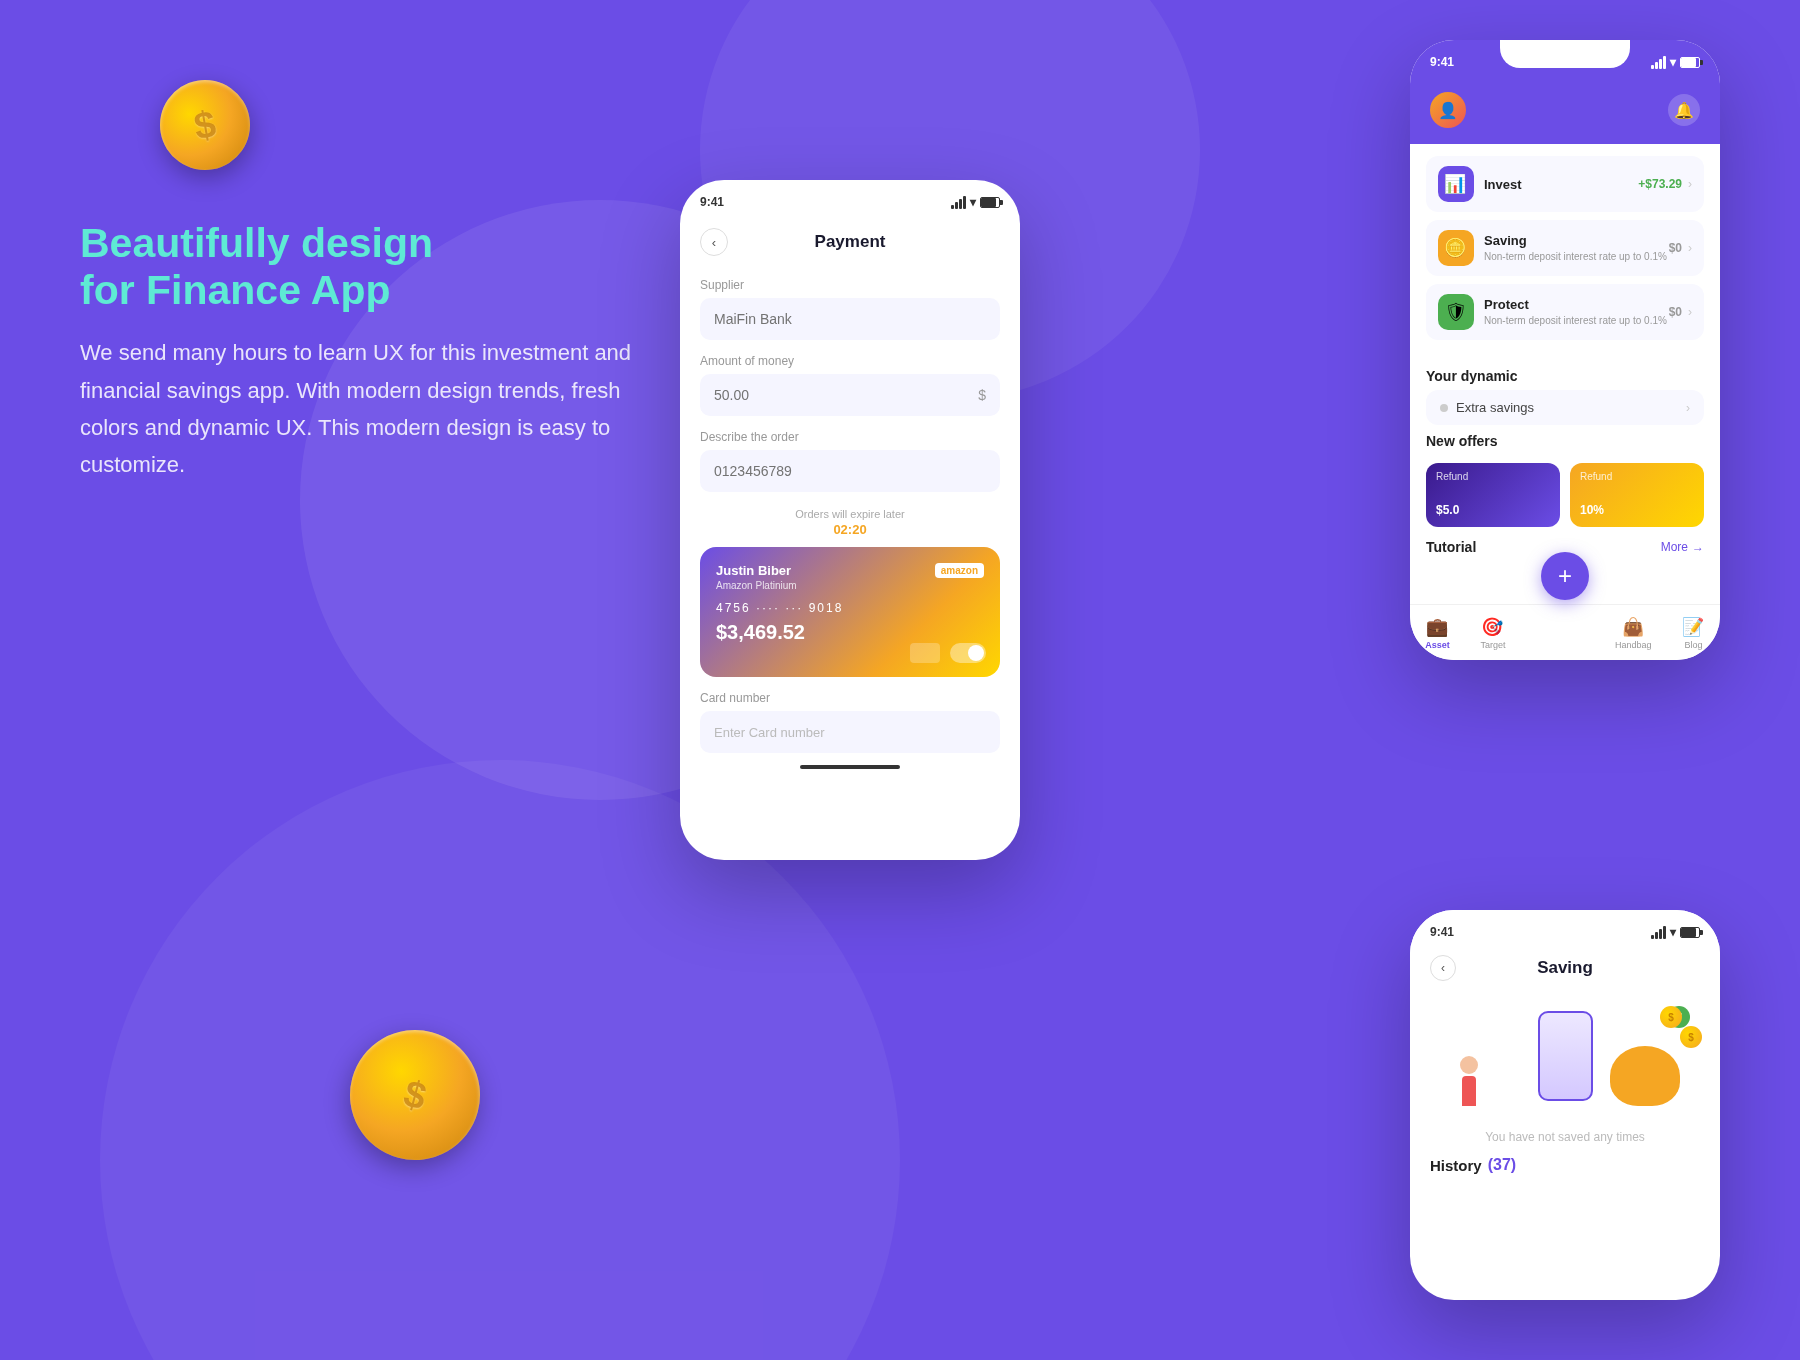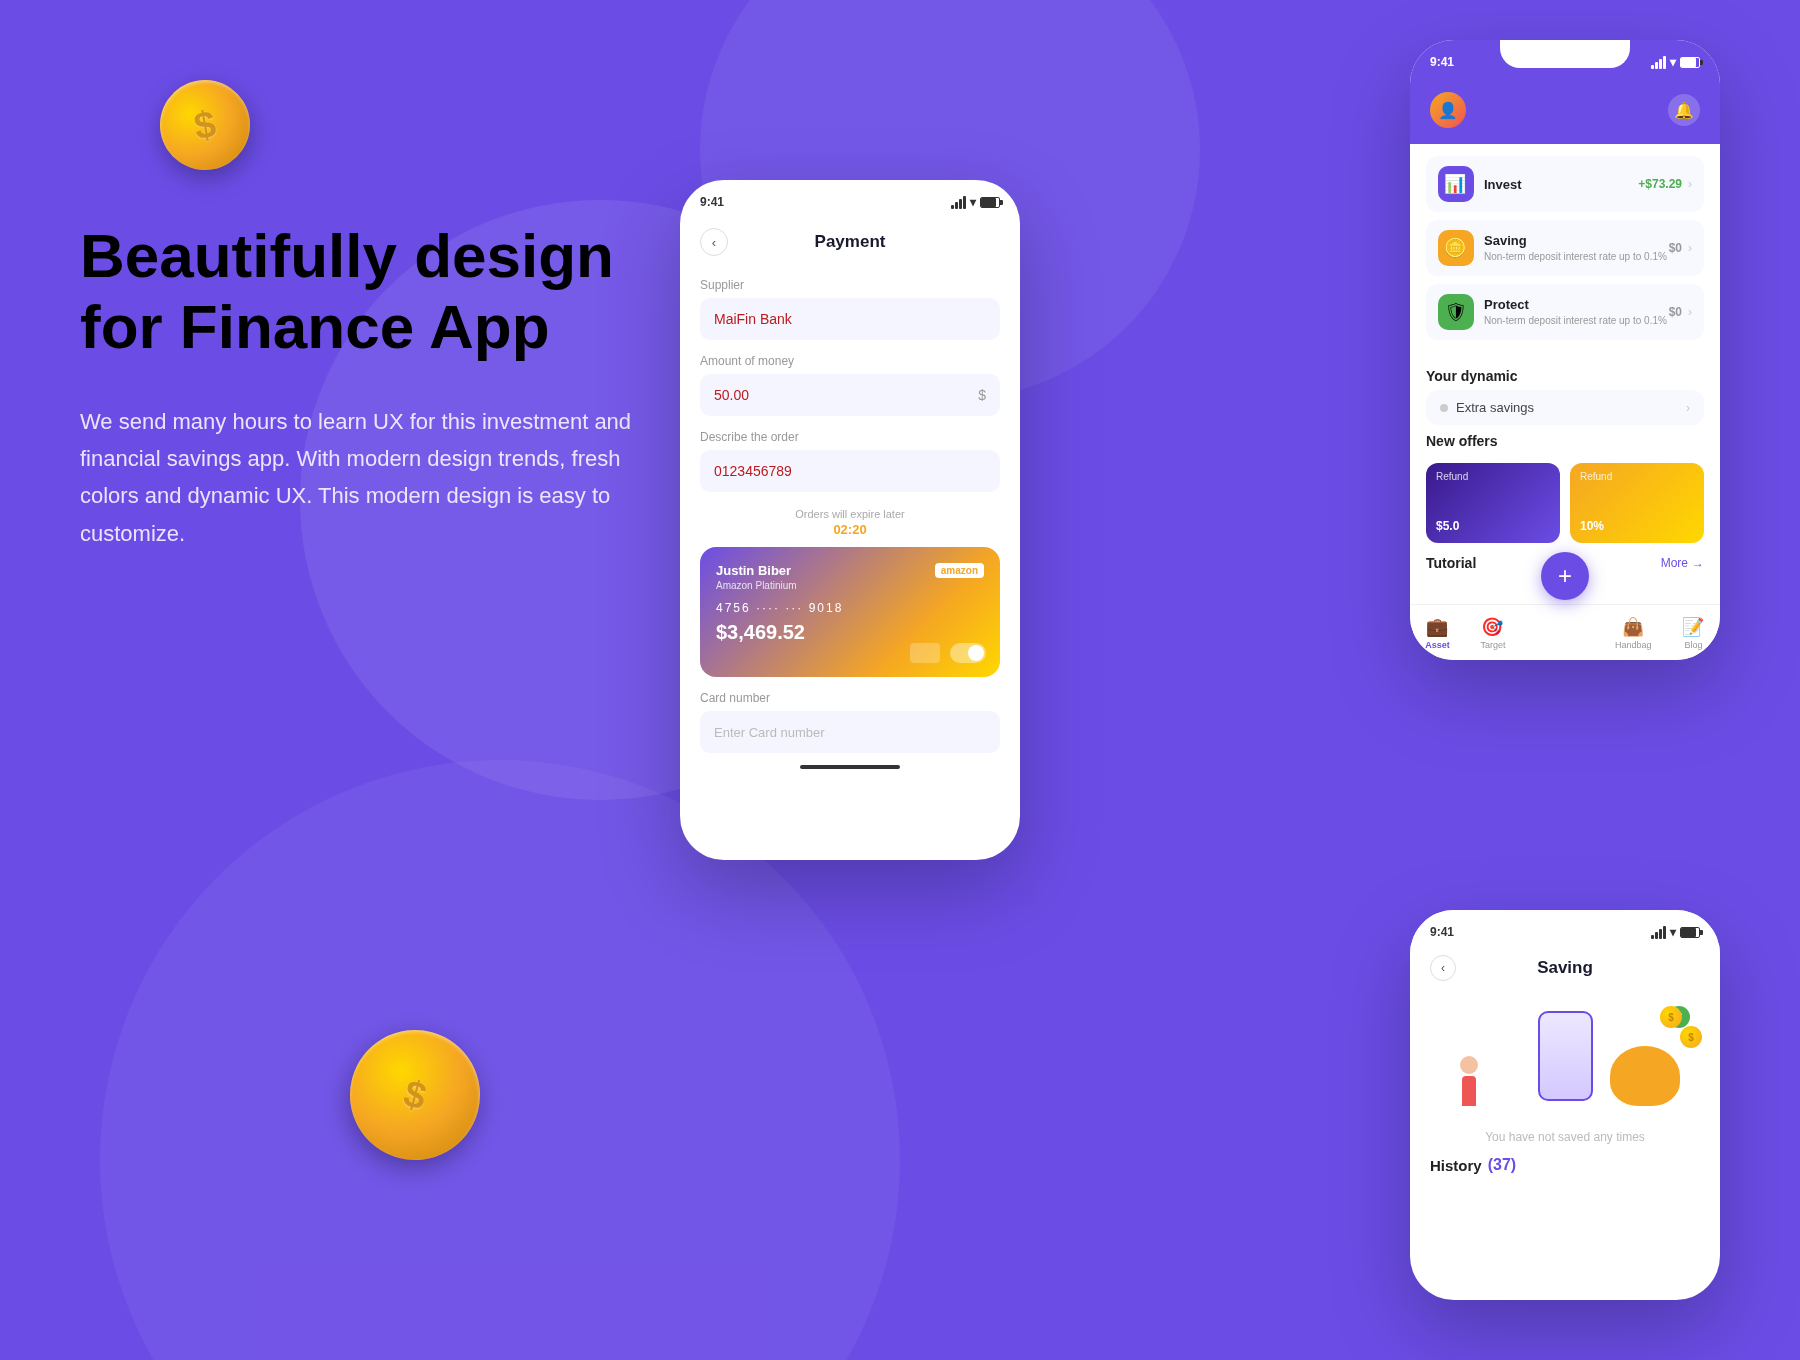--- a/index.html
+++ b/index.html
@@ -35,25 +35,25 @@
       bottom: -200px; left: 100px;
     }
 
     
     .left-section {
       position: absolute;
       top: 220px; left: 80px;
       width: 580px;
     }
     .main-heading {
-      font-size: 62px;
+      font-size: 41px;
       font-weight: 800;
-      color: #000000;
+      color: #5eead4;
       line-height: 1.15;
-      margin-bottom: 40px;
+      margin-bottom: 20px;
     }
     .sub-text {
       font-size: 22px;
       color: rgba(255,255,255,0.85);
       line-height: 1.7;
     }
 
     
     .coin {
       position: absolute;
@@ -131,21 +131,21 @@
       width: 100%;
       height: 42px;
       background: #F5F5FF;
       border-radius: 10px;
       border: none;
       padding: 0 14px;
       font-size: 14px;
       color: #333;
       display: flex; align-items: center; justify-content: space-between;
     }
-    .form-input-text { font-size: 14px; color: #b91c1c; }
+    .form-input-text { font-size: 14px; color: #737373; }
     .input-suffix { font-size: 14px; color: #999; }
 
     .expire-text {
       text-align: center;
       font-size: 11px;
       color: #aaa;
       margin-top: 16px;
     }
     .expire-time {
       text-align: center;
@@ -274,21 +274,21 @@
     .request-left { display: flex; align-items: center; gap: 8px; }
     .request-dot { width: 8px; height: 8px; background: #ccc; border-radius: 50%; }
     .request-label { font-size: 13px; color: #444; }
     .request-chevron { font-size: 12px; color: #ccc; }
 
     .offers-row {
       display: flex; gap: 10px;
       padding: 8px 16px;
     }
     .offer-card {
-      flex: 1; height: 80px;
+      flex: 1; height: 64px;
       border-radius: 12px;
       display: flex; align-items: flex-end;
       padding: 10px;
       position: relative;
       overflow: hidden;
     }
     .offer-purple { background: linear-gradient(135deg, #3a1a8c, #6B4DE6); }
     .offer-yellow { background: linear-gradient(135deg, #F5A623, #FFD700); }
     .offer-amount { font-size: 12px; font-weight: 800; color: #fff; }
     .offer-label {

